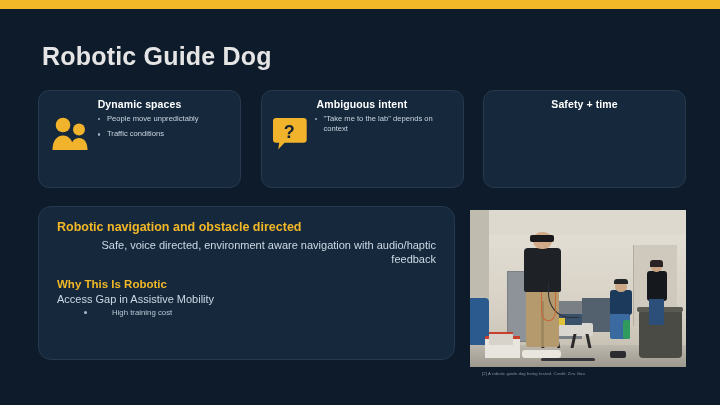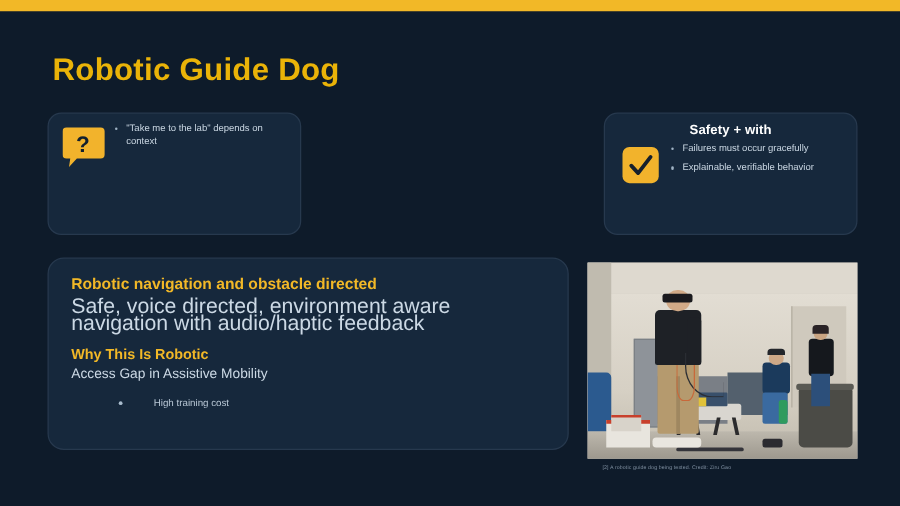--- a/index.html
+++ b/index.html
@@ -10,21 +10,21 @@
     -webkit-font-smoothing:antialiased;
   }
   .slide{position:relative;width:720px;height:405px;background:#0e1b2a;}
 
   
   .topbar{position:absolute;left:0;top:0;width:720px;height:9px;background:#f2b827;}
 
   
   .title{
     position:absolute;left:42px;top:42px;
-    font-size:25px;font-weight:bold;color:#eab308;letter-spacing:.2px;
+    font-size:25px;font-weight:bold;color:#e5e5e5;letter-spacing:.2px;
   }
 
   
   .cards{position:absolute;left:38px;top:90px;width:648px;height:98px;
          display:flex;justify-content:space-between;}
   .card{
     width:203px;height:98px;box-sizing:border-box;
     background:#16283c;border:1px solid #27394e;border-radius:11px;
     padding:7px 9px 7px 9px;position:relative;
   }
@@ -47,24 +47,24 @@
   }
 
   
   .panel{
     position:absolute;left:38px;top:206px;width:417px;height:154px;
     box-sizing:border-box;
     background:#16283c;border:1px solid #27394e;border-radius:13px;
     padding:13px 18px;
   }
   .panel-h1{font-size:12.5px;font-weight:bold;color:#f2b827;margin:0 0 4px 0;}
-  .panel-sub{font-size:17px;line-height:14px;color:#ccd9e5;margin:0 0 12px 0;}
+  .panel-sub{font-size:11px;line-height:14px;color:#ccd9e5;margin:0 0 12px 0;text-align:right;}
   .panel-h2{font-size:11.5px;font-weight:bold;color:#f2b827;margin:0 0 3px 0;}
   .panel-sub2{font-size:11px;color:#ccd9e5;margin:0 0 2px 0;}
-  .panel-bullets{list-style:none;margin:12px;padding:0 0 0 26px;}
+  .panel-bullets{list-style:none;margin:1px;padding:0 0 0 26px;}
   .panel-bullets li{
     position:relative;font-size:7.8px;line-height:11.4px;color:#b9c8d6;
     padding-left:28px;
   }
   .panel-bullets li:before{
     content:"";position:absolute;left:0;top:4.2px;
     width:3.2px;height:3.2px;border-radius:50%;background:#a9bccd;
   }
 
   
@@ -165,49 +165,55 @@
 <body>
 
 <div class="slide">
 
   <div class="topbar"></div>
 
   <div class="title">Robotic Guide Dog</div>
 
   <div class="cards">
 
-
     <div class="card">
+      <div class="card-title">Dynamic spaces</div>
+      <div class="card-body">
+        <div class="card-icon">
+          <svg width="40" height="38" viewBox="0 0 40 38" aria-hidden="true">
+            <circle cx="13" cy="9" r="7.3" fill="#f2b32c"></circle>
+            <path d="M2.5 34 C2.5 24 7.5 19.5 13 19.5 C18.5 19.5 23.5 24 23.5 34 Z" fill="#f2b32c"></path>
+            <circle cx="29" cy="13.5" r="6" fill="#f2b32c"></circle>
+            <path d="M20.5 34 C20.5 25.5 24.5 22 29 22 C33.5 22 37.5 25.5 37.5 34 Z" fill="#f2b32c"></path>
+          </svg>
+        </div>
+        <ul class="bullets">
+          <li>People move unpredictably</li>
+          <li>Traffic conditions</li>
+        </ul>
+      </div>
+    </div>
+
+    <div class="card">
+      <div class="card-title">Ambiguous intent</div>
       <div class="card-body">
         <div class="card-icon narrow">
           <svg width="34" height="38" viewBox="0 0 34 38" aria-hidden="true">
             <path d="M3.2 2 H30.5 A3.2 3.2 0 0 1 33.7 5.2 V23.6 A3.2 3.2 0 0 1 30.5 26.8 H11.5 L5.2 33.6 L6.2 26.8 H3.2 A3.2 3.2 0 0 1 0 23.6 V5.2 A3.2 3.2 0 0 1 3.2 2 Z" fill="#f2b32c"></path>
             <text x="16.3" y="21.5" font-family="'Liberation Sans',sans-serif" font-size="18" font-weight="bold" fill="#12202f" text-anchor="middle">?</text>
           </svg>
         </div>
         <ul class="bullets">
           <li>"Take me to the lab" depends on context</li>
         </ul>
       </div>
     </div>
 
     <div class="card">
-      <div class="card-title">Safety + with</div>
-      <div class="card-body">
-        <div class="card-icon narrow">
-          <svg width="31" height="34" viewBox="0 0 31 34" aria-hidden="true">
-            <rect x="1" y="1.5" width="29" height="29" rx="5.5" fill="#f2b32c"></rect>
-            <path d="M8 16.5 L13.5 22.5 L23.5 9.5" stroke="#16202c" stroke-width="3" fill="none" stroke-linecap="round" stroke-linejoin="round"></path>
-          </svg>
-        </div>
-        <ul class="bullets">
-          <li>Failures must occur gracefully</li>
-          <li>Explainable, verifiable behavior</li>
-        </ul>
-      </div>
+      <div class="card-title">Safety + time</div>
     </div>
 
   </div>
 
   <div class="panel">
     <div class="panel-h1">Robotic navigation and obstacle directed</div>
     <div class="panel-sub">Safe, voice directed, environment aware navigation with audio/haptic feedback</div>
     <div class="panel-h2">Why This Is Robotic</div>
     <div class="panel-sub2">Access Gap in Assistive Mobility</div>
     <ul class="panel-bullets">

